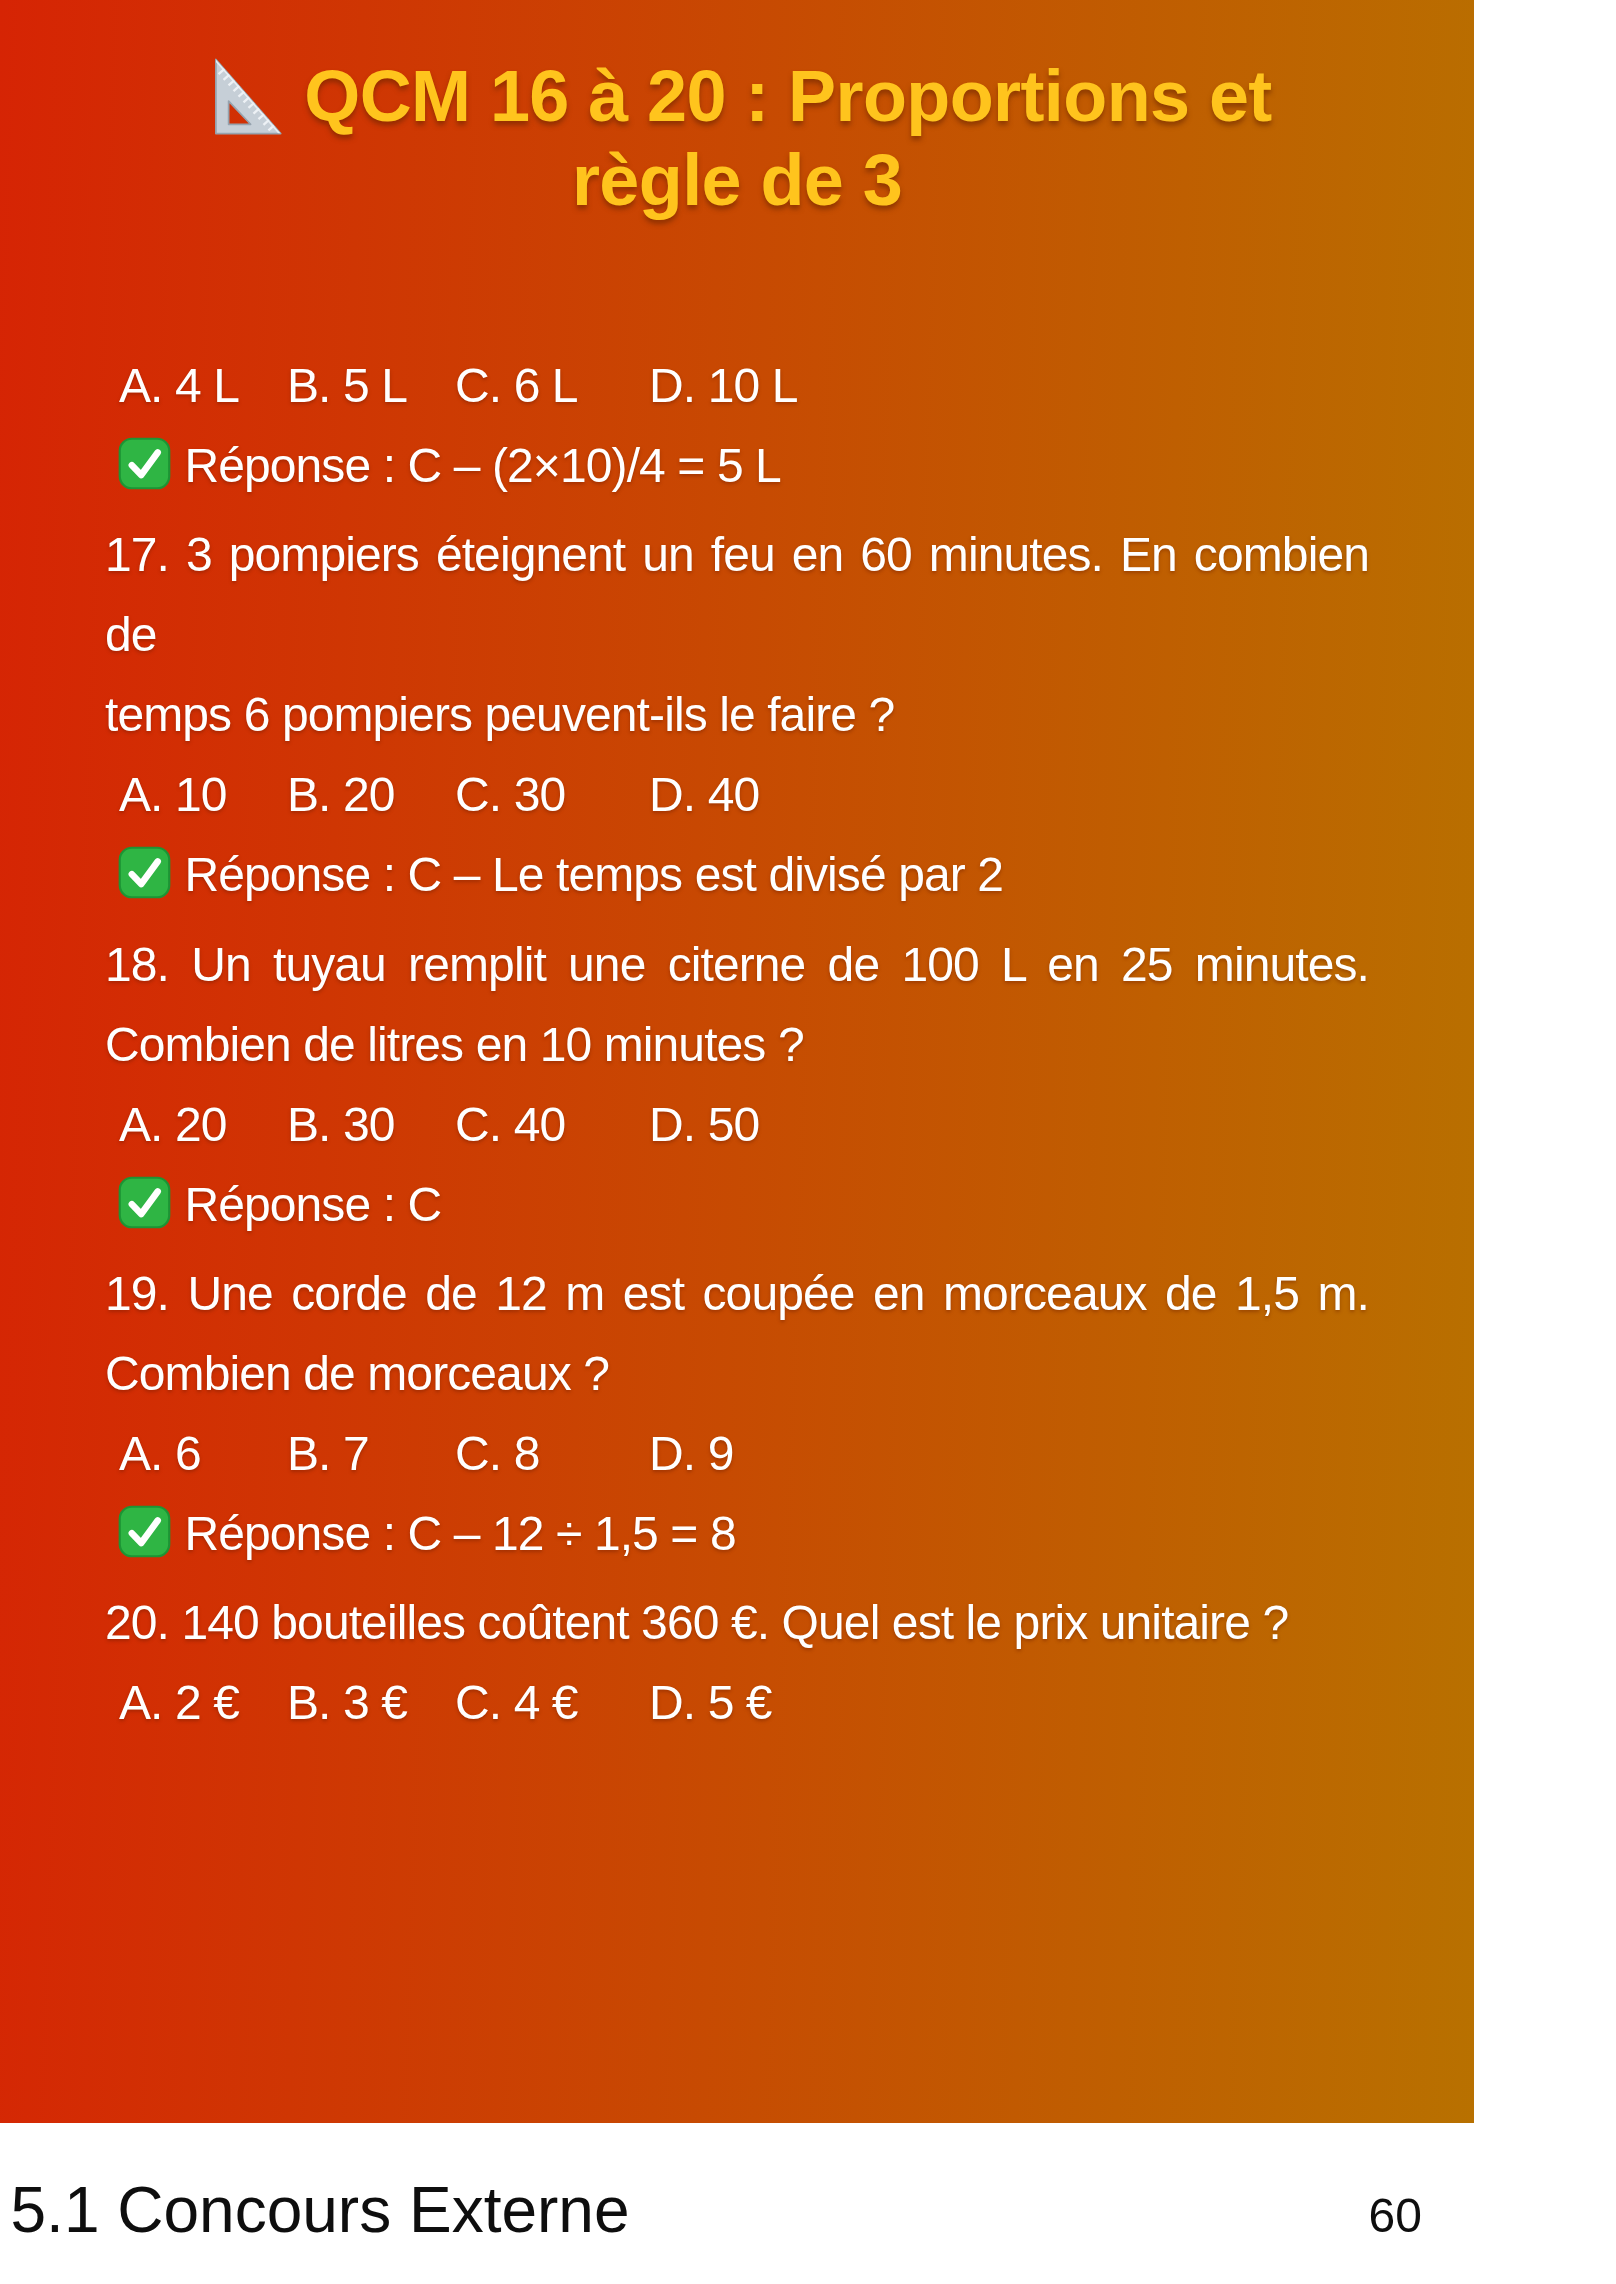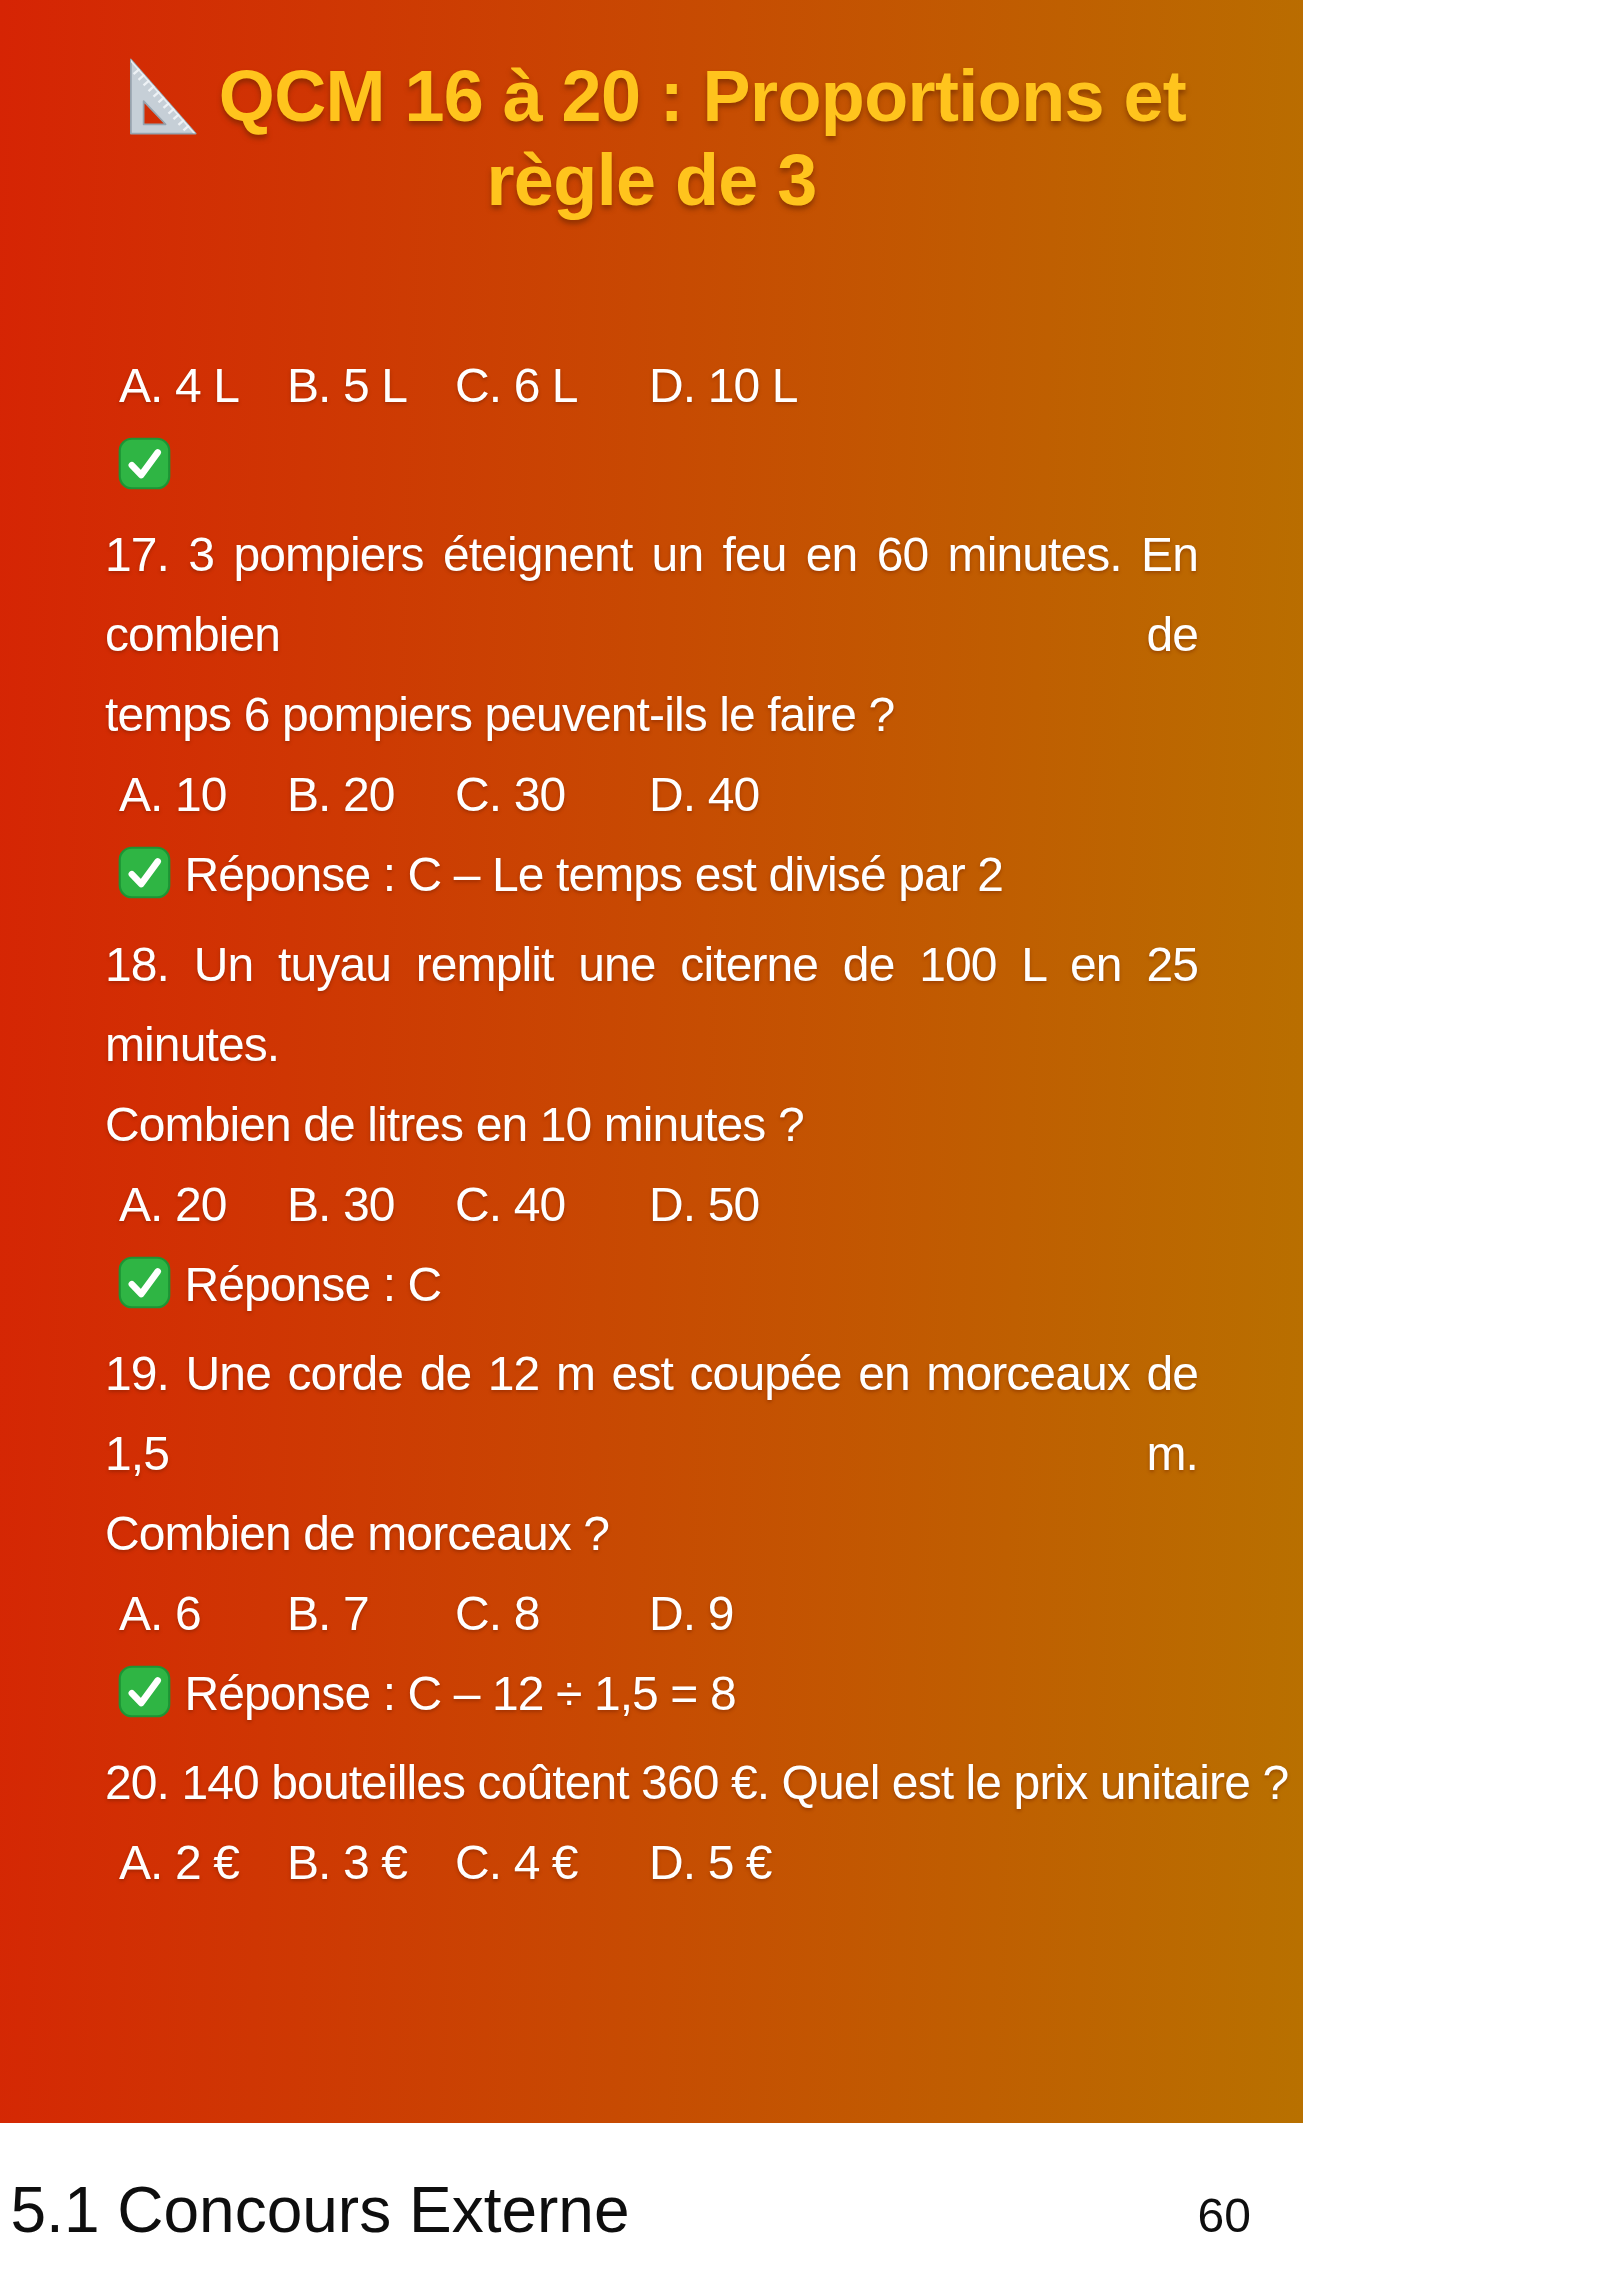--- a/index.html
+++ b/index.html
@@ -1,18 +1,18 @@
 <!DOCTYPE html>
 <html style="font-size:9.3px"><head>
 <meta charset="utf-8">
 <style>
   html,body{margin:0;padding:0;background:#ffffff;}
   .page{
     position:relative;
-    width:1303px;height:2284px;
+    width:1474px;height:2284px;
     overflow:hidden;
     background:linear-gradient(92deg,var(--bg-left,#d62404) 0%,var(--bg-right,#b87100) 100%);
     font-family:"Liberation Sans",sans-serif;
   }
   
   .title-block{padding-top:54px;color:var(--title-color,#ffc41d);}
   .title-line{display:flex;justify-content:center;align-items:center;gap:21px;height:84px;}
   .title-text{
     margin:0;font-size:72px;font-weight:700;letter-spacing:-0.6px;line-height:1;
     text-shadow:0 3.5px 5.2px rgba(100,35,0,0.55);
@@ -85,20 +85,21 @@
   <main class="questions" id="questions">
   <section class="question">
     <div class="q-line q-options"><span class="opt">A. 4 L</span><span class="opt">B. 5 L</span><span class="opt">C. 6 L</span><span class="opt">D. 10 L</span></div>
     <div class="q-line q-answer">
       <span class="check-icon">
         <svg viewBox="0 0 100 100" xmlns="http://www.w3.org/2000/svg">
           <rect x="5" y="5" width="90" height="90" rx="22" fill="#2fb544" stroke="#1d9434" stroke-width="4"></rect>
           <path d="M27 53 L44 71 L74 30" fill="none" stroke="#ffffff" stroke-width="12" stroke-linecap="round" stroke-linejoin="round"></path>
         </svg>
       </span>
+      <span class="answer-text">Réponse : C – (2×10)/4 = 5 L</span>
     </div>
   </section>
 
   <section class="question">
     <div class="q-lines">
           <div class="q-line justified">17. 3 pompiers éteignent un feu en 60 minutes. En combien de</div>
           <div class="q-line">temps 6 pompiers peuvent-ils le faire ?</div>
         </div>
     <div class="q-line q-options"><span class="opt">A. 10</span><span class="opt">B. 20</span><span class="opt">C. 30</span><span class="opt">D. 40</span></div>
     <div class="q-line q-answer">

